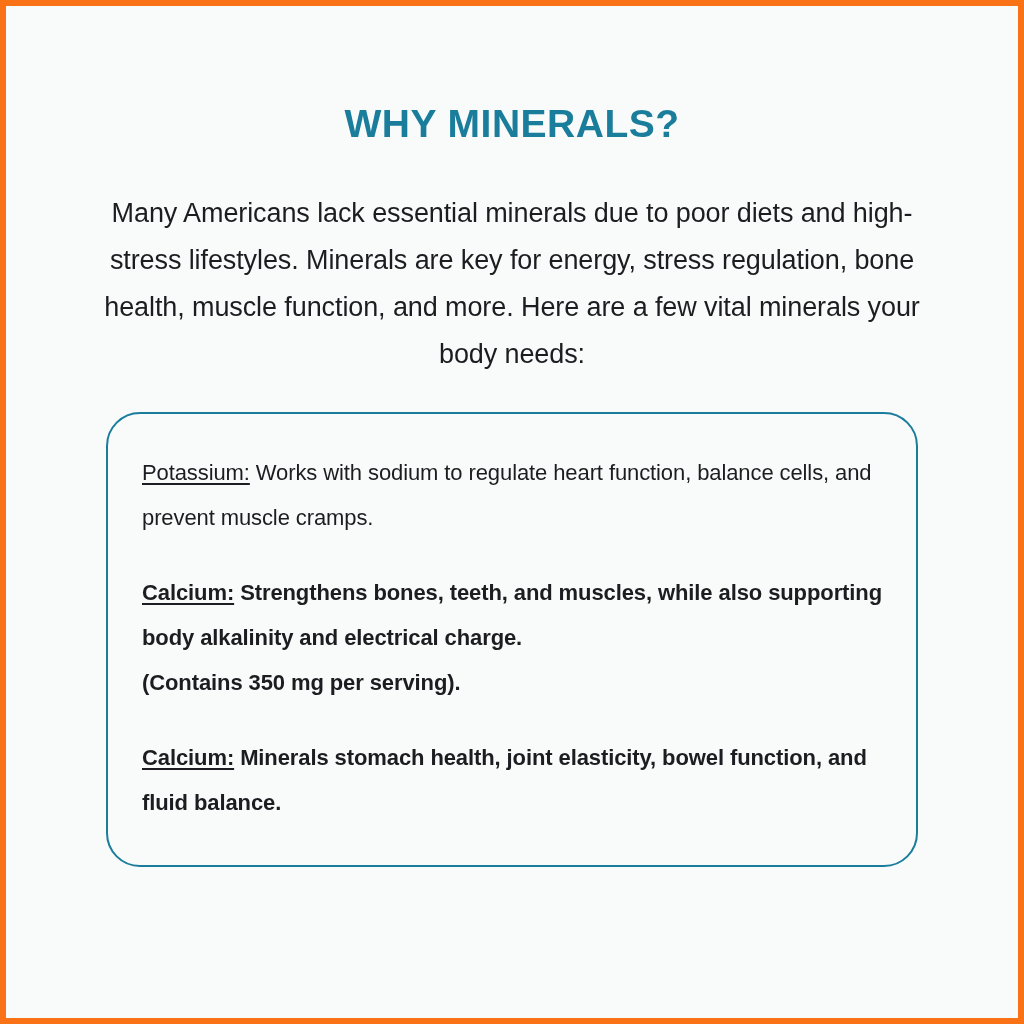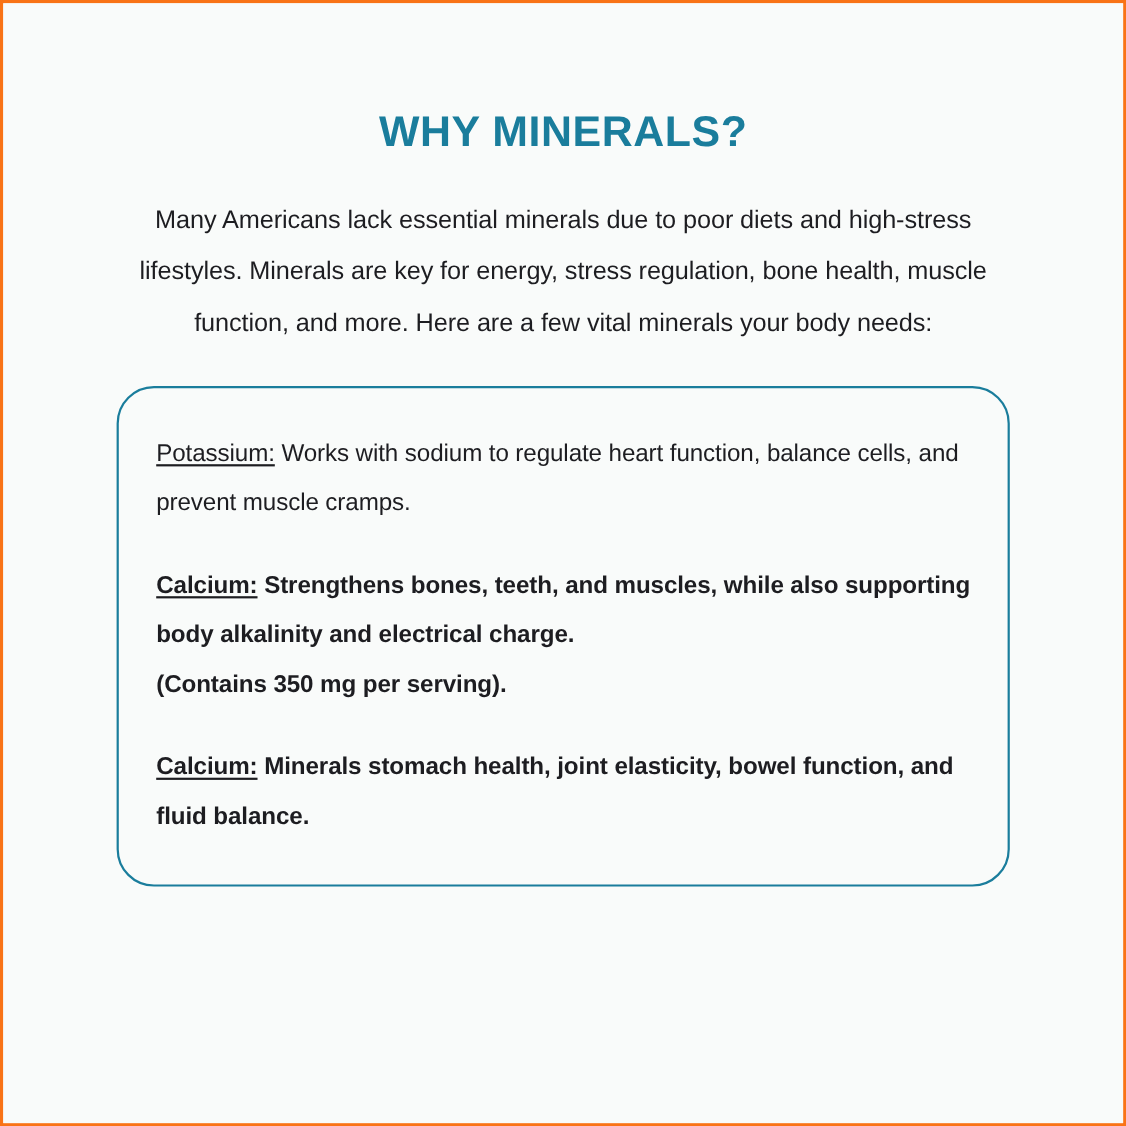--- a/index.html
+++ b/index.html
@@ -12,21 +12,21 @@
     background: #ffffff;
     font-family: "Liberation Sans", sans-serif;
     overflow: hidden;
   }
   .page {
     position: relative;
     width: 1024px;
     height: 1024px;
     box-sizing: border-box;
     background: #f9fbfa;
-    border: 3px solid #f97316;
+    border: 6px solid #f97316;
   }
   .inner {
     position: absolute;
     top: 0;
     left: 0;
     right: 0;
     bottom: 0;
     background: #f9fbfa;
     display: flex;
     flex-direction: column;
@@ -35,25 +35,25 @@
   .title {
     margin-top: 96px;
     font-family: "Liberation Sans", sans-serif;
     font-weight: bold;
     font-size: 39px;
     letter-spacing: 0.5px;
     color: #1a7d9c;
     text-align: center;
   }
   .intro {
-    margin-top: 33px;
+    margin-top: 44px;
     width: 830px;
     text-align: center;
     font-family: "Liberation Sans", sans-serif;
-    font-size: 23px;
+    font-size: 27px;
     line-height: 47px;
     color: #1d1d21;
     letter-spacing: -0.1px;
   }
   .card {
     margin-top: 34px;
     width: 812px;
     box-sizing: border-box;
     border: 2px solid #1a7d9c;
     border-radius: 34px;

